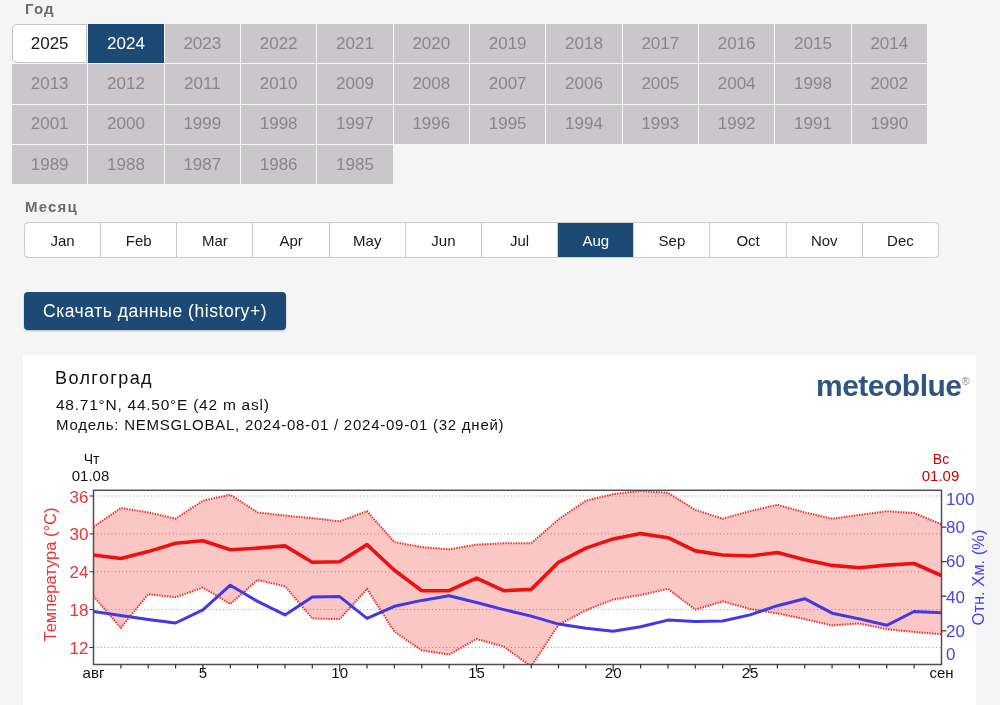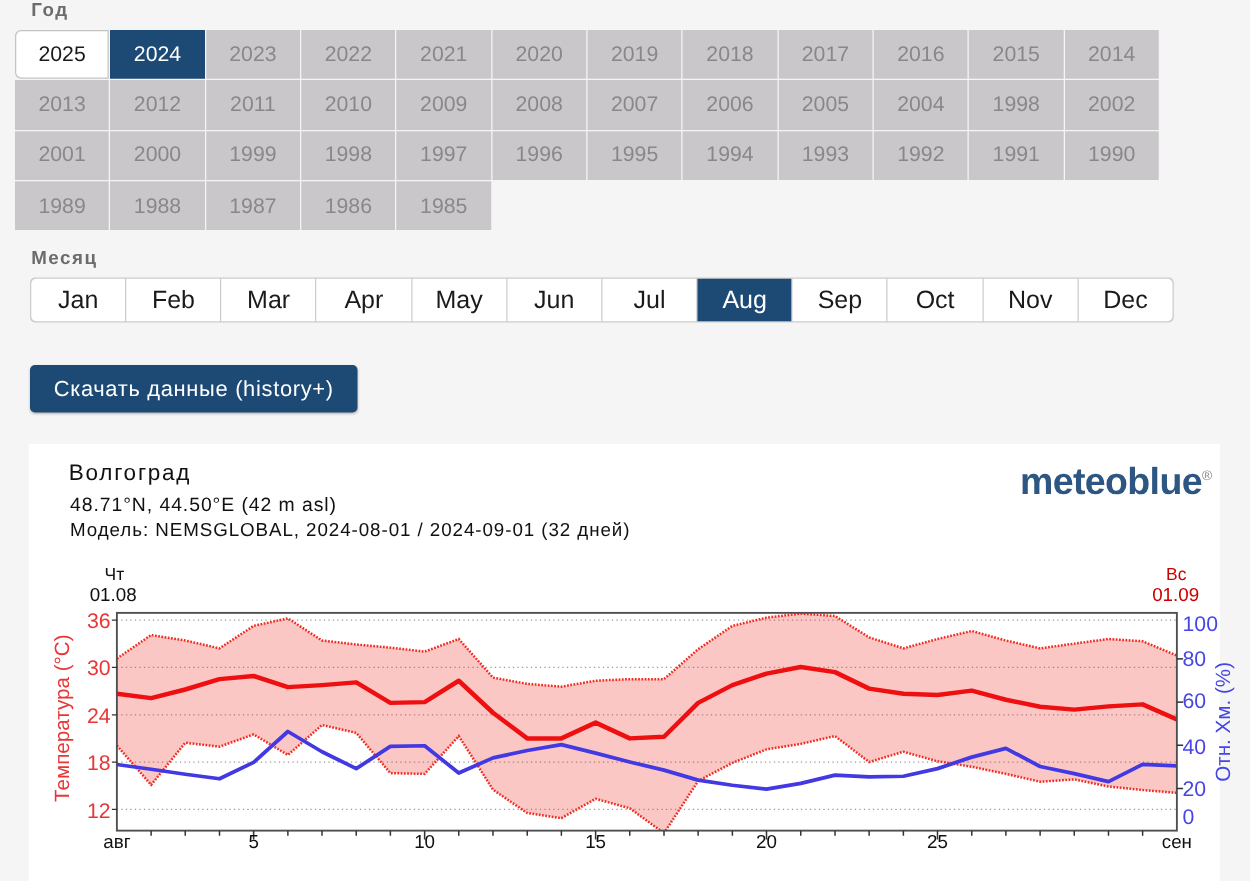--- a/index.html
+++ b/index.html
@@ -6,21 +6,21 @@
 html,body { width:1000px; height:705px; background:#f6f5f5; font-family:"Liberation Sans",sans-serif; overflow:hidden; }
 .lab { position:absolute; left:25px; font-size:15px; font-weight:bold; letter-spacing:1.2px; color:#6c6c6c; }
 .ygrid { position:absolute; left:12px; top:24px; width:915px; display:grid;
   grid-template-columns:repeat(12,1fr); gap:1px; }
 .yb { height:39.3px; background:#cac7ca; color:#8b868a; font-size:17px;
   display:flex; align-items:center; justify-content:center; }
 .yb.white { background:#fff; color:#1a1a1a; border:1px solid #c3c3c3; border-radius:5px 0 0 5px; }
 .yb.sel { background:#1c4a74; color:#fff; }
 .mgrid { position:absolute; left:24px; top:222px; width:915px; display:grid;
   grid-template-columns:repeat(12,1fr); gap:1px; background:#ccc; border:1px solid #ccc; border-radius:4px; }
-.mb { height:34px; background:#fff; color:#1a1a1a; font-size:20px;
+.mb { height:34px; background:#fff; color:#1a1a1a; font-size:15px;
   display:flex; align-items:center; justify-content:center;text-align:right; }
 .mb:first-child { border-radius:4px 0 0 4px; }
 .mb:last-child { border-radius:0 4px 4px 0; }
 .mb.sel { background:#1c4a74; color:#fff; }
 .dl { position:absolute; left:24px; top:292px; width:262px; height:38px; background:#1c4a74;
   color:#fff; font-size:17.5px; letter-spacing:0.55px; border:none; border-radius:4px; display:flex; align-items:center;
   justify-content:center; box-shadow:0 1px 2px rgba(0,0,0,.25); }
 .panel { position:absolute; left:23px; top:355px; width:953px; height:350px; background:#fff; }
 .city { position:absolute; left:55px; top:367.5px; font-size:18px; letter-spacing:1.4px; color:#111; }
 .sub1 { position:absolute; left:56px; top:396px; font-size:15.5px; letter-spacing:0.75px; color:#111; }

